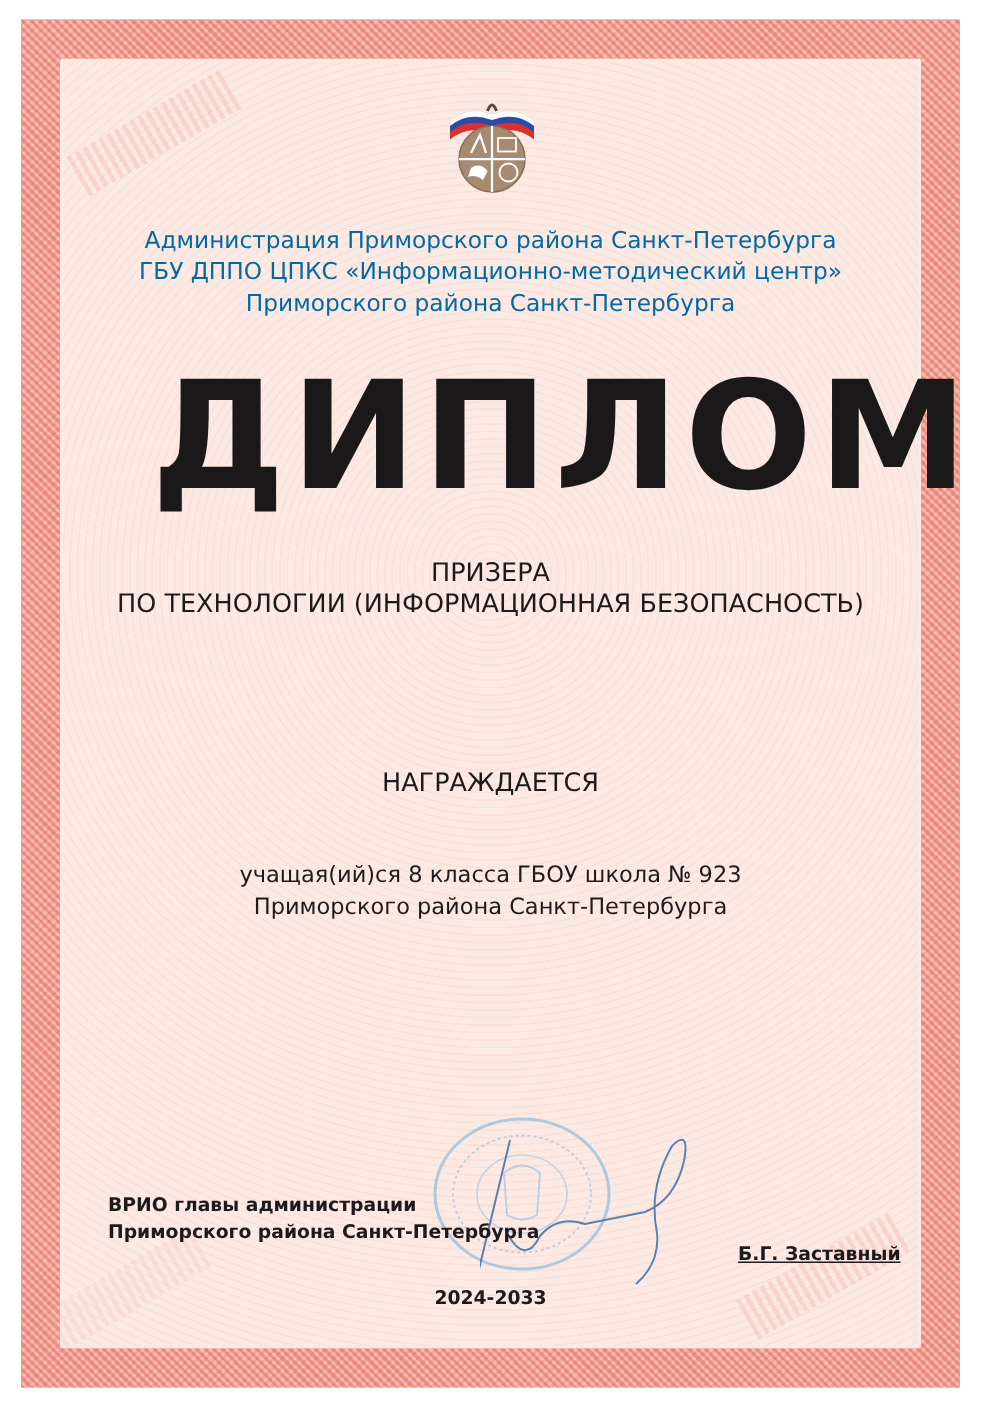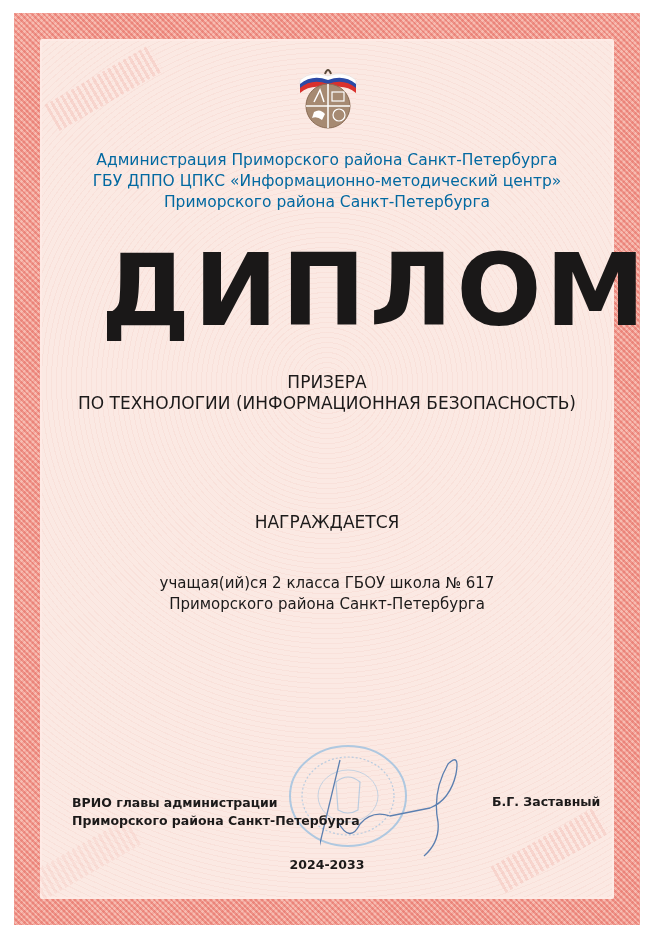--- a/index.html
+++ b/index.html
@@ -38,21 +38,21 @@
   .logo { position: absolute; left: 292px; top: 62px; width: 72px; height: 72px; }
 
   .org { top: 150px; font-size: 15.5px; line-height: 21px; color: #0369a1; }
   .title { top: 236px; font-size: 100px; line-height: 110px; font-weight: bold; letter-spacing: 4px; color: #1a1818; padding-left: 48px; }
   .prizer { top: 372px; font-size: 17px; line-height: 21px; }
   .award { top: 464px; font-size: 17px; margin-top: 48px; }
   .name { top: 526px; font-size: 32px; font-weight: bold; color: #1a1818; }
   .school { top: 573px; font-size: 15px; line-height: 21px; }
 
   .sig-left { position: absolute; left: 72px; top: 794px; font-size: 12.5px; line-height: 18px; font-weight: bold; }
-  .sig-right { position: absolute; left: 492px; top: 794px; font-size: 12.5px; font-weight: bold; }
+  .sig-right { position: absolute; left: 492px; top: 828px; font-size: 12.5px; font-weight: bold; text-decoration: underline; }
   .year { top: 857px; font-size: 12.5px; font-weight: bold; }
 
   .stamp { position: absolute; left: 286px; top: 742px; width: 124px; height: 108px; }
   .signature { position: absolute; left: 320px; top: 752px; width: 160px; height: 110px; }
 </style>
 </head>
 <body>
 
 <div class="sheet">
   <div class="inner"></div>
@@ -87,21 +87,21 @@
 
   <div class="center prizer">
     <div>ПРИЗЕРА</div>
     <div>ПО ТЕХНОЛОГИИ (ИНФОРМАЦИОННАЯ БЕЗОПАСНОСТЬ)</div>
   </div>
 
   <div class="center award">НАГРАЖДАЕТСЯ</div>
 
 
   <div class="center school">
-    <div>учащая(ий)ся 2 класса ГБОУ школа № 617</div>
+    <div>учащая(ий)ся 8 класса ГБОУ школа № 923</div>
     <div>Приморского района Санкт-Петербурга</div>
   </div>
 
   <svg class="stamp" viewBox="0 0 124 108">
     <ellipse cx="62" cy="54" rx="58" ry="50" fill="none" stroke="#8fbbe0" stroke-width="2" opacity="0.7"></ellipse>
     <ellipse cx="62" cy="54" rx="46" ry="39" fill="none" stroke="#8fbbe0" stroke-width="1.2" opacity="0.6" stroke-dasharray="2 2"></ellipse>
     <ellipse cx="62" cy="54" rx="30" ry="26" fill="none" stroke="#8fbbe0" stroke-width="1" opacity="0.5"></ellipse>
     <path d="M50 40 Q62 30 74 40 L72 68 Q62 74 52 68 Z" fill="none" stroke="#8fbbe0" stroke-width="1.2" opacity="0.6"></path>
   </svg>
 

